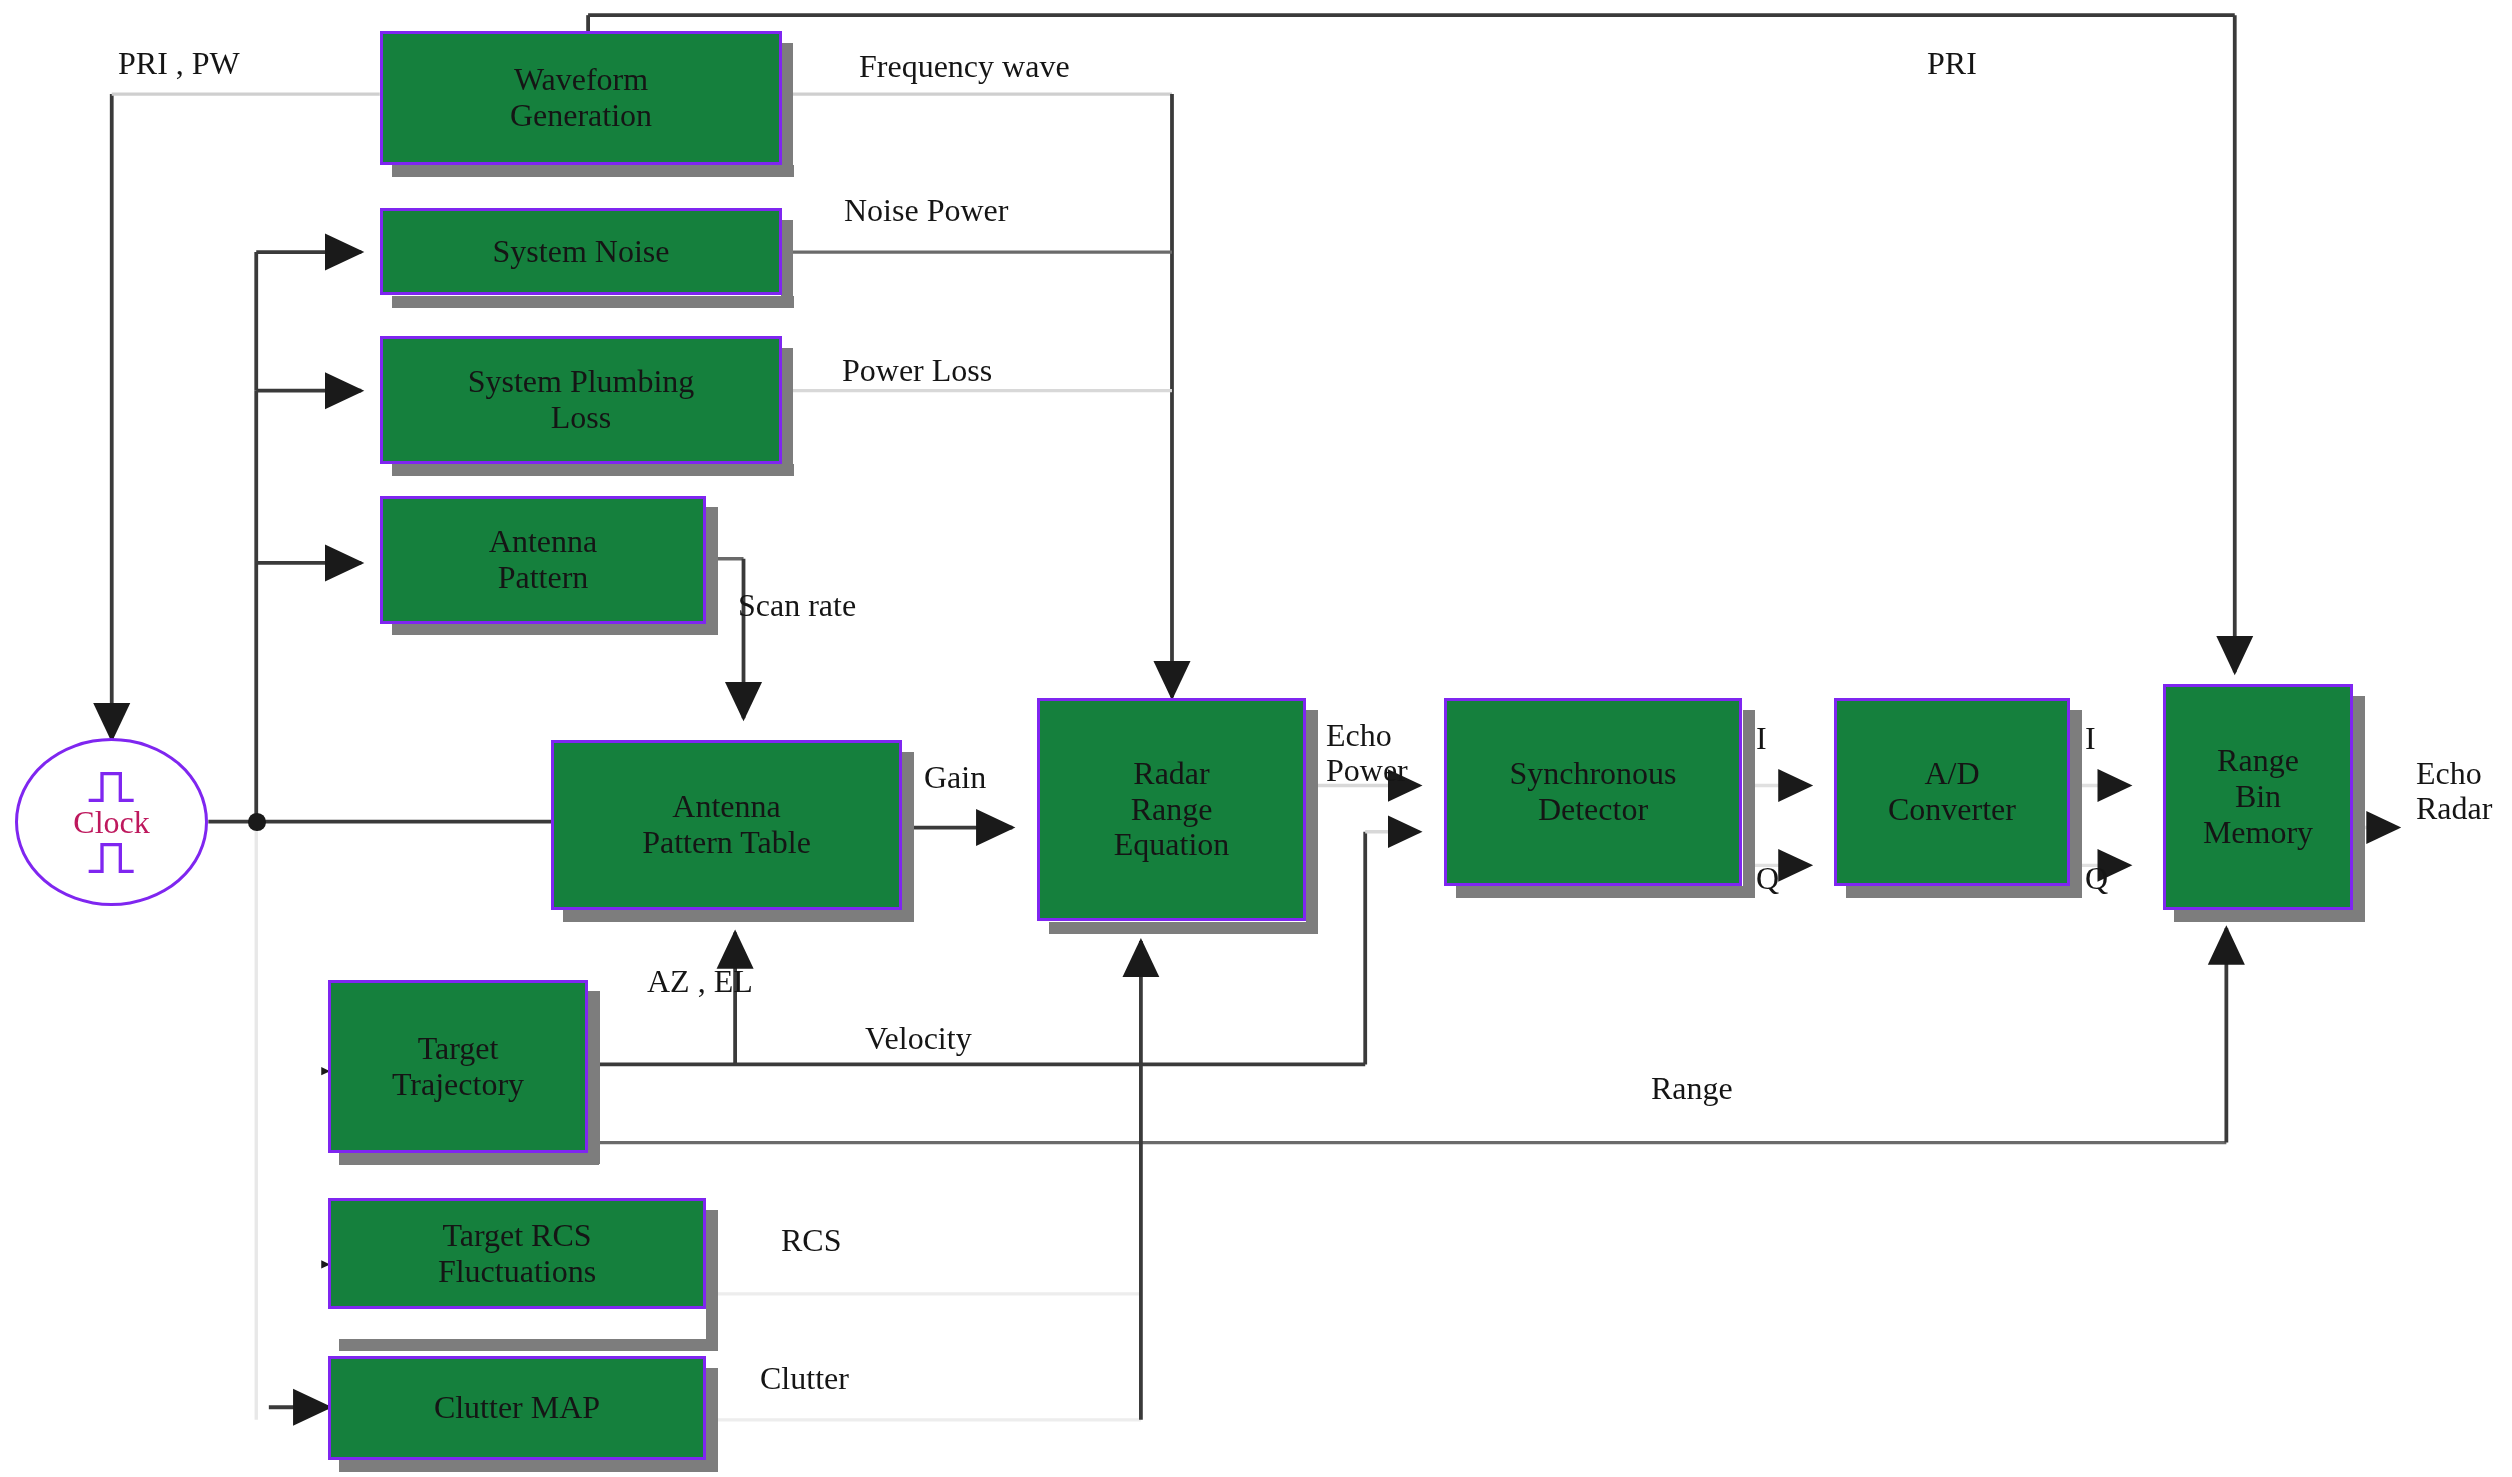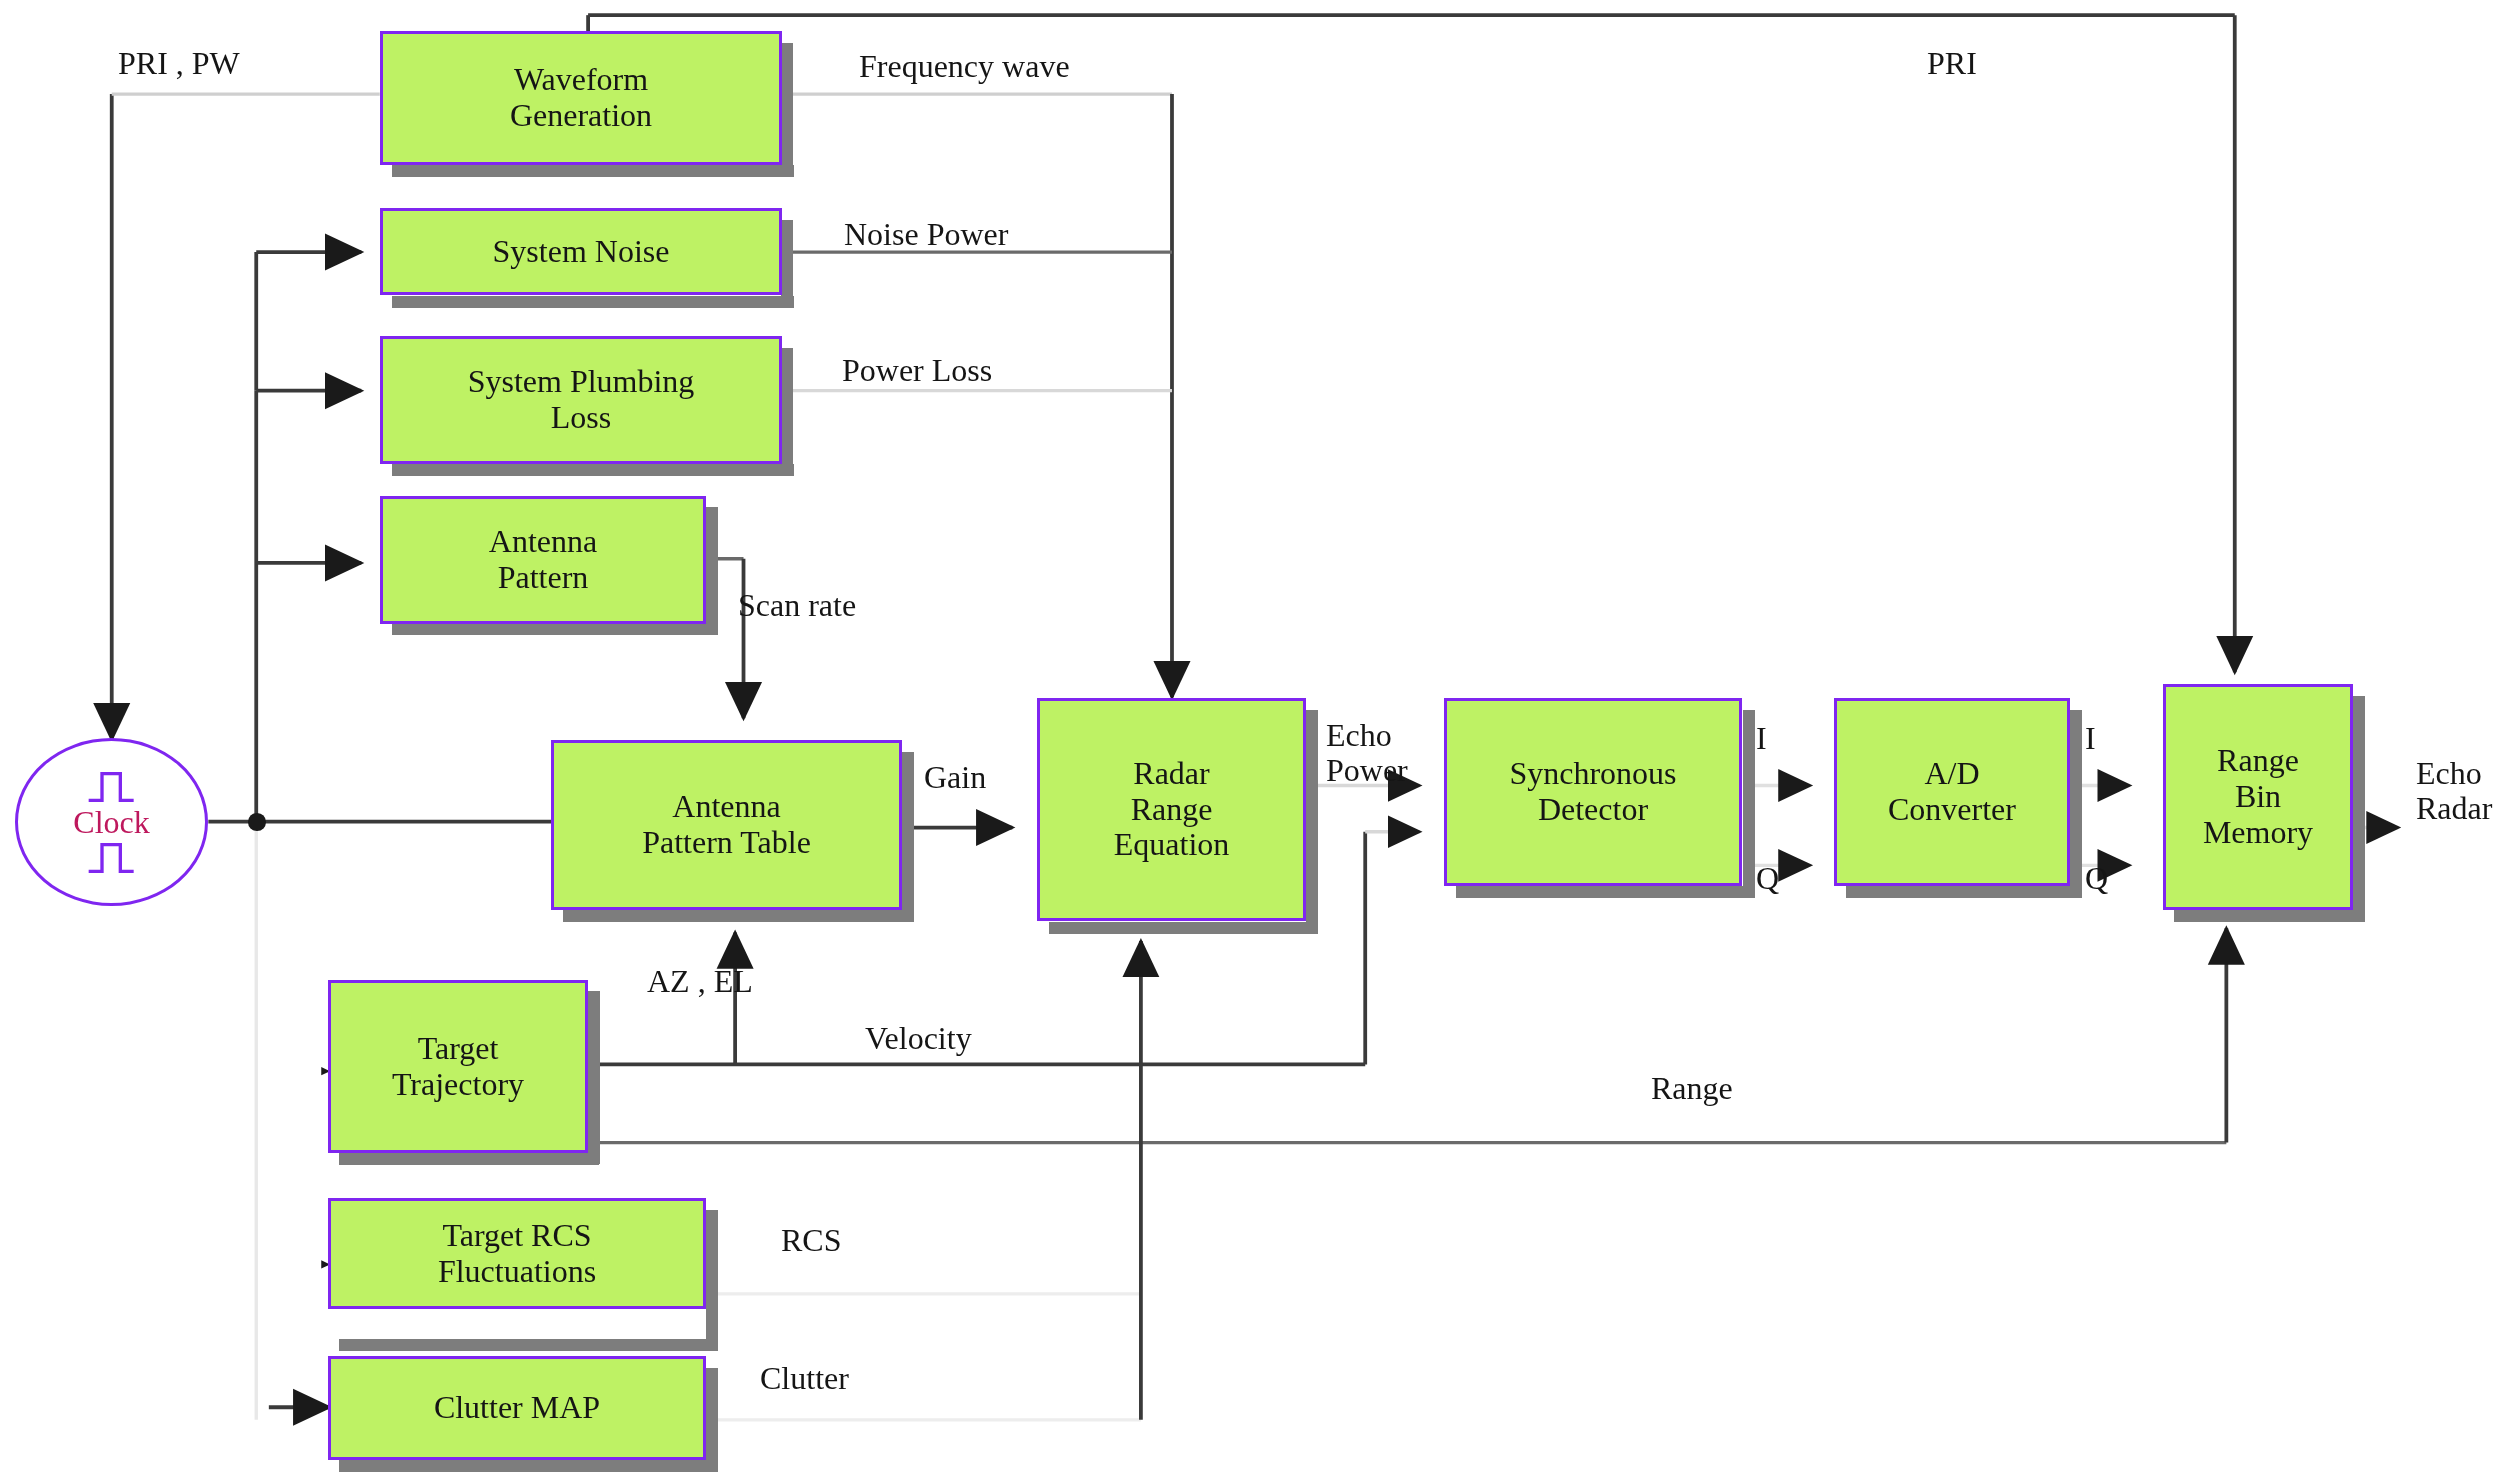--- a/index.html
+++ b/index.html
@@ -8,21 +8,21 @@
     font-family:"Liberation Serif","DejaVu Serif",serif;
     width:2512px;height:1477px;position:relative;overflow:hidden;
   }
   #canvas{position:absolute;left:0;top:0;width:2512px;height:1477px;}
   svg.wires{position:absolute;left:0;top:0;width:2512px;height:1477px;}
 
   
   .blk{
     position:absolute;
     box-sizing:border-box;
-    background:#bef264;
+    background:#15803d;
     border:3.4px solid #7f26f0;
     display:flex;align-items:center;justify-content:center;
     text-align:center;
     color:#151515;
     font-size:32px;
     line-height:1.12;
     z-index:5;
   }
   .blk .t{display:block;padding:0 5px;}
   
@@ -216,21 +216,21 @@
         <path d="M2,36 L18,36 L18,4 L40,4 L40,36 L56,36" fill="none" stroke="#7f26f0" stroke-width="4"></path>
       </svg>
     </span>
   </div>
 
   <div style="position:absolute;left:248px;top:813px;width:17.6px;height:17.6px;border-radius:50%;background:#1a1a1a;z-index:7;"></div>
 
   <div class="lbl" style="left:118px;top:46px;">PRI , PW</div>
   <div class="lbl" style="left:1895px;top:46px;margin-left:32px;">PRI</div>
   <div class="lbl" style="left:859px;top:49px;">Frequency wave</div>
-  <div class="lbl" style="left:844px;top:193px;margin-top:24px;">Noise Power</div>
+  <div class="lbl" style="left:844px;top:193px;">Noise Power</div>
   <div class="lbl" style="left:842px;top:353px;">Power Loss</div>
   <div class="lbl" style="left:738px;top:588px;">Scan rate</div>
   <div class="lbl" style="left:924px;top:760px;">Gain</div>
   <div class="lbl two" style="left:1326px;top:718px;width:109px;text-align:left;">Echo<br>Power</div>
   <div class="lbl" style="left:647px;top:948px;margin-top:16px;">AZ , EL</div>
   <div class="lbl" style="left:865px;top:1021px;">Velocity</div>
   <div class="lbl" style="left:1651px;top:1071px;">Range</div>
   <div class="lbl" style="left:781px;top:1223px;">RCS</div>
   <div class="lbl" style="left:760px;top:1361px;">Clutter</div>
   <div class="lbl two" style="left:2416px;top:756px;width:134px;text-align:left;">Echo<br>Radar</div>

